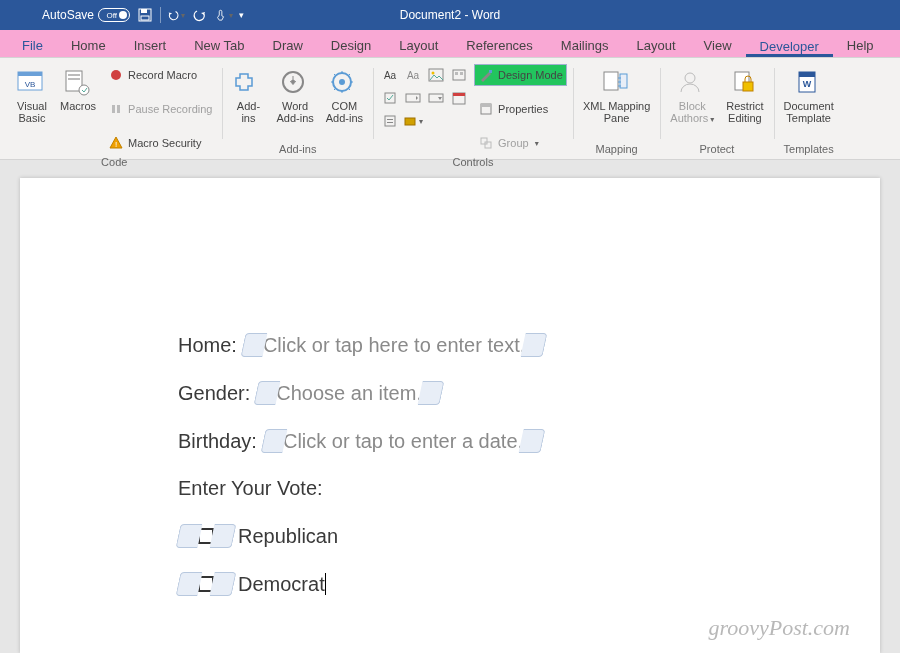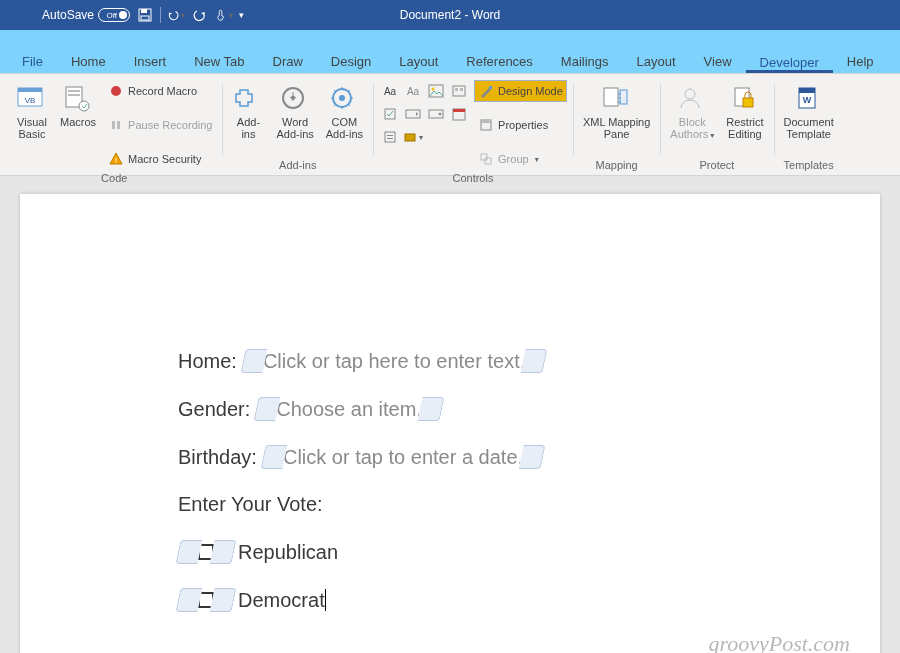--- a/index.html
+++ b/index.html
@@ -9,38 +9,38 @@
   .titlebar { height: 30px; background: #2b579a; color: #fff; display: flex; align-items: center; font-size: 12px; position: relative; padding-left: 32px; }
   .titlebar-left { display: flex; align-items: center; gap: 6px; padding-left: 10px; }
   .autosave { display: flex; align-items: center; gap: 4px; }
   .autosave-toggle { width: 32px; height: 14px; border: 1px solid #fff; border-radius: 8px; display: flex; align-items: center; padding: 0 2px; font-size: 8px; justify-content: flex-end; gap: 2px; }
   .autosave-toggle::before { content: ""; width: 8px; height: 8px; background: #fff; border-radius: 50%; order: 2; }
   .save-icon, .undo-icon, .redo-icon, .touch-icon { width: 18px; height: 18px; display: flex; align-items: center; justify-content: center; }
   .qat-sep { width: 1px; height: 16px; background: rgba(255,255,255,0.4); }
   .titlebar-center { position: absolute; left: 50%; transform: translateX(-50%); font-size: 12px; white-space: nowrap; }
 
   
-  .tabs { height: 44px; background: #7dd3fc; display: flex; align-items: flex-end; padding: 0 8px; border-bottom: 1px solid #d4d4d4; font-size: 13px; }
+  .tabs { height: 28px; background: #f9a8d4; display: flex; align-items: flex-end; padding: 0 8px; border-bottom: 1px solid #d4d4d4; font-size: 13px; }
   .tab { padding: 4px 14px; color: #444; cursor: pointer; }
   .tab.file { color: #2b579a; font-weight: 400; }
   .tab.active { color: #2b579a; border-bottom: 3px solid #2b579a; padding-bottom: 0; }
 
   
   .ribbon { background: #f3f2f1; border-bottom: 1px solid #d4d4d4; display: flex; align-items: stretch; height: 102px; padding: 2px 6px 0; font-size: 11px; color: #444; }
   .group { display: flex; flex-direction: column; align-items: center; padding: 0 6px; position: relative; }
   .group + .group::before { content:""; position:absolute; left:0; top:8px; bottom:20px; width:1px; background:#d9d9d9; }
   .group-body { display: flex; align-items: flex-start; gap: 4px; flex: 1; padding-top: 4px; }
   .group-label { font-size: 11px; color: #666; padding: 2px 0 4px; }
   .big-btn { display: flex; flex-direction: column; align-items: center; gap: 2px; padding: 2px 4px; text-align: center; line-height: 1.1; min-width: 40px; }
   .big-btn .icon { width: 32px; height: 32px; display: flex; align-items: center; justify-content: flex-start; }
   .stack-btns { display: flex; flex-direction: column; gap: 12px; }
   .small-btn { display: flex; align-items: center; gap: 4px; padding: 1px 4px; height: 22px; white-space: nowrap; }
   .small-btn .micon { width: 16px; height: 16px; display: inline-flex; align-items: center; justify-content: center; }
   .small-btn.disabled { color: #a0a0a0; }
-  .btn-toggled { background: #eab308; border: 1px solid #a0b0d0; padding: 0 3px; height: 22px; display:flex; align-items:center; }
+  .btn-toggled { background: #22c55e; border: 1px solid #a0b0d0; padding: 0 3px; height: 22px; display:flex; align-items:center; }
   .ctrl-grid { display: grid; grid-template-columns: repeat(4, 22px); grid-auto-rows: 22px; gap: 1px; }
   .ctrl-grid .cell { width:22px; height:22px; display:flex; align-items:center; justify-content:center; }
   .dropdown-caret::after { content: "▾"; font-size: 8px; margin-left: 2px; color: #666; }
 
   
   .workspace { background: #e6e6e6; height: calc(653px - 30px - 28px - 102px); display:flex; justify-content:center; padding-top: 18px; }
   .page { background:#fff; width: 860px; height: 100%; box-shadow: 0 0 4px rgba(0,0,0,0.2); padding: 155px 158px 0; font-family: Calibri, Arial, sans-serif; color:#3a3a3a; position:relative; }
   .doc-line { font-size: 20px; margin-bottom: 24px; display:flex; align-items:center; flex-wrap:wrap; }
   .field-label { color:#3a3a3a; margin-right: 6px; }
   .cc-wrap { display:inline-flex; align-items:center; }

